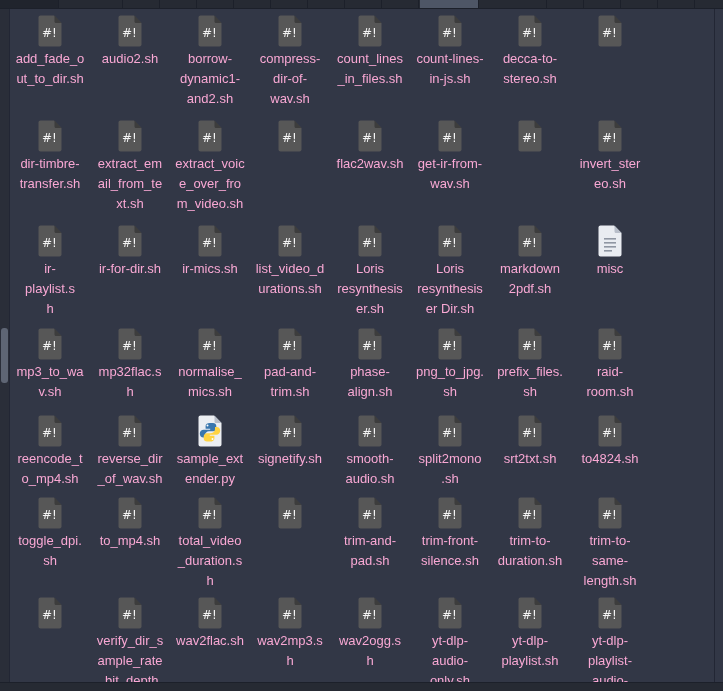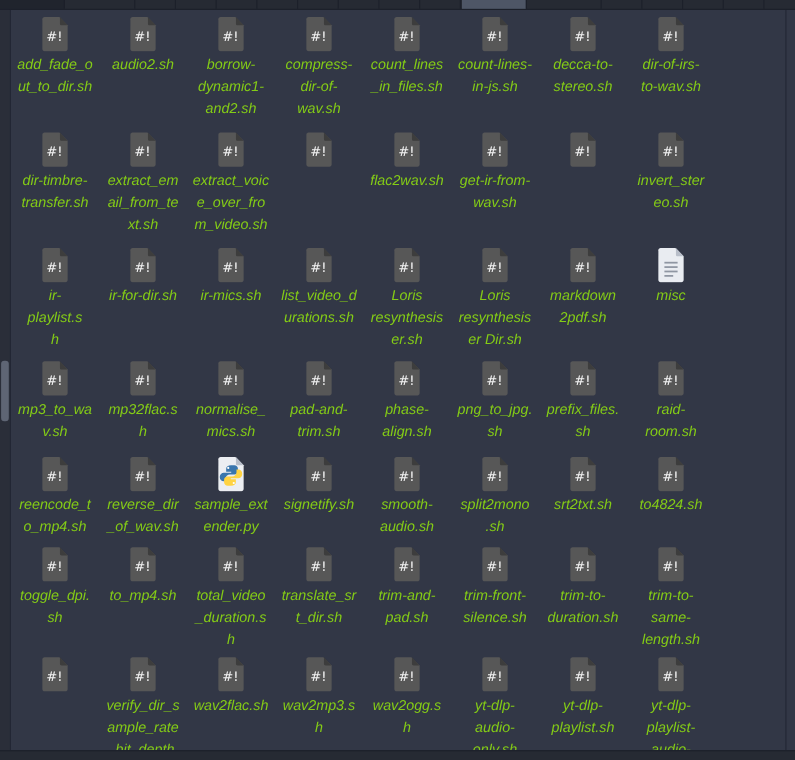--- a/index.html
+++ b/index.html
@@ -19,22 +19,22 @@
   .scroll-track{position:absolute;left:0;top:9px;bottom:9px;width:9px;background:#2a2e39;border-right:1px solid #222634}
   .scroll-thumb{position:absolute;left:1px;width:7px;background:#5e6574;border-radius:3px}
   
   .right-edge{position:absolute;right:8px;top:9px;bottom:9px;width:1px;background:#222634}
   
   .grid{position:absolute;left:10px;top:9px;width:703px;height:673px;padding-top:6px;overflow:hidden;box-sizing:border-box}
   .row{display:flex}
   .item{width:80px;flex:none;display:flex;flex-direction:column;align-items:center;cursor:default}
   .icon{width:32px;height:32px;margin-bottom:2px}
   .label{
-    font-size:13px;line-height:20px;color:#84cc16;text-align:center;
-    white-space:pre-line;max-width:84px;word-break:break-word;font-style:italic;
+    font-size:13px;line-height:20px;color:#f9a8d4;text-align:center;
+    white-space:pre-line;max-width:84px;word-break:break-word;
   }
 </style>
 </head>
 <body>
 
 <div class="topbar">
   <div class="seg-left"></div>
   <div class="active-seg"></div>
 <div class="sep" style="left: 122px;"></div>
     <div class="sep" style="left: 159px;"></div>
@@ -122,22 +122,20 @@
           </svg></div>
         <div class="label">decca-to-
 stereo.sh</div>
       </div>
       <div class="item">
         <div class="icon"><svg width="32" height="32" viewBox="0 0 32 32">
             <path d="M6.5 0.5 h13.5 L27.5 8 v21.5 c0 1.1 -0.9 2 -2 2 h-19 c-1.1 0 -2 -0.9 -2 -2 v-27 c0 -1.1 0.9 -2 2 -2 z" fill="#575757"></path>
             <path d="M20.5 0.5 L27.5 8 h-5.5 c-0.9 0 -1.5 -0.7 -1.5 -1.5 z" fill="#3d3d3d"></path>
             <text x="15.5" y="22" font-size="12" fill="#f4f4f4" text-anchor="middle" font-family="DejaVu Sans, sans-serif">#!</text>
           </svg></div>
-        <div class="label">dir-of-irs-
-to-wav.sh</div>
       </div>
     </div>
     <div class="row" style="height: 105px;">
       <div class="item">
         <div class="icon"><svg width="32" height="32" viewBox="0 0 32 32">
             <path d="M6.5 0.5 h13.5 L27.5 8 v21.5 c0 1.1 -0.9 2 -2 2 h-19 c-1.1 0 -2 -0.9 -2 -2 v-27 c0 -1.1 0.9 -2 2 -2 z" fill="#575757"></path>
             <path d="M20.5 0.5 L27.5 8 h-5.5 c-0.9 0 -1.5 -0.7 -1.5 -1.5 z" fill="#3d3d3d"></path>
             <text x="15.5" y="22" font-size="12" fill="#f4f4f4" text-anchor="middle" font-family="DejaVu Sans, sans-serif">#!</text>
           </svg></div>
         <div class="label">dir-timbre-
@@ -456,22 +454,20 @@
         <div class="label">total_video
 _duration.s
 h</div>
       </div>
       <div class="item">
         <div class="icon"><svg width="32" height="32" viewBox="0 0 32 32">
             <path d="M6.5 0.5 h13.5 L27.5 8 v21.5 c0 1.1 -0.9 2 -2 2 h-19 c-1.1 0 -2 -0.9 -2 -2 v-27 c0 -1.1 0.9 -2 2 -2 z" fill="#575757"></path>
             <path d="M20.5 0.5 L27.5 8 h-5.5 c-0.9 0 -1.5 -0.7 -1.5 -1.5 z" fill="#3d3d3d"></path>
             <text x="15.5" y="22" font-size="12" fill="#f4f4f4" text-anchor="middle" font-family="DejaVu Sans, sans-serif">#!</text>
           </svg></div>
-        <div class="label">translate_sr
-t_dir.sh</div>
       </div>
       <div class="item">
         <div class="icon"><svg width="32" height="32" viewBox="0 0 32 32">
             <path d="M6.5 0.5 h13.5 L27.5 8 v21.5 c0 1.1 -0.9 2 -2 2 h-19 c-1.1 0 -2 -0.9 -2 -2 v-27 c0 -1.1 0.9 -2 2 -2 z" fill="#575757"></path>
             <path d="M20.5 0.5 L27.5 8 h-5.5 c-0.9 0 -1.5 -0.7 -1.5 -1.5 z" fill="#3d3d3d"></path>
             <text x="15.5" y="22" font-size="12" fill="#f4f4f4" text-anchor="middle" font-family="DejaVu Sans, sans-serif">#!</text>
           </svg></div>
         <div class="label">trim-and-
 pad.sh</div>
       </div>

